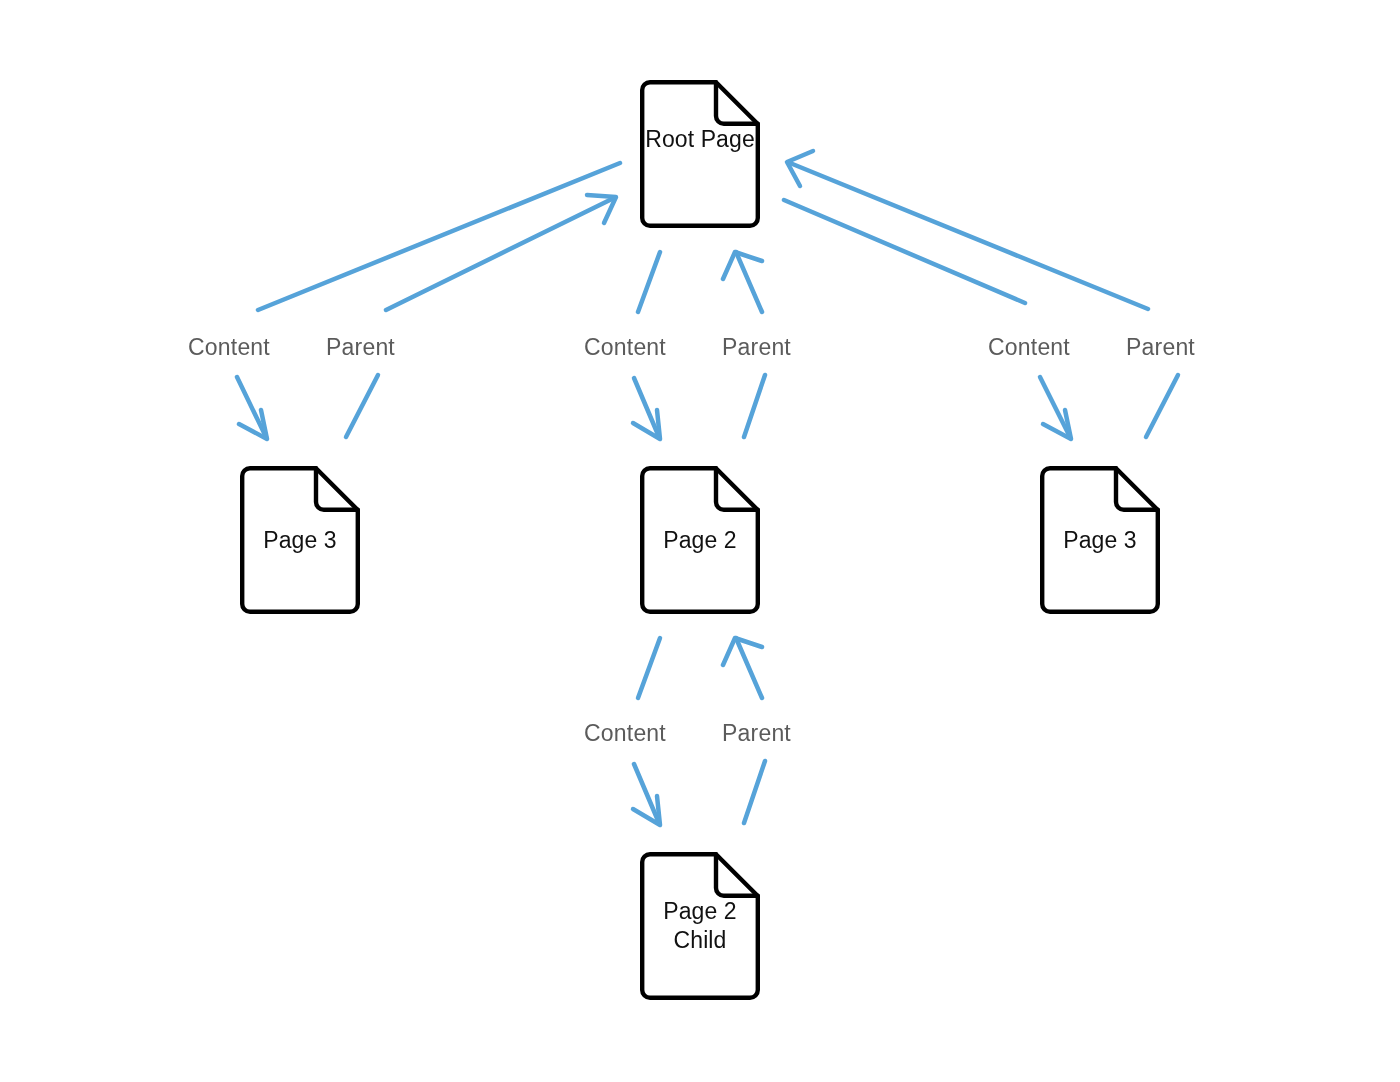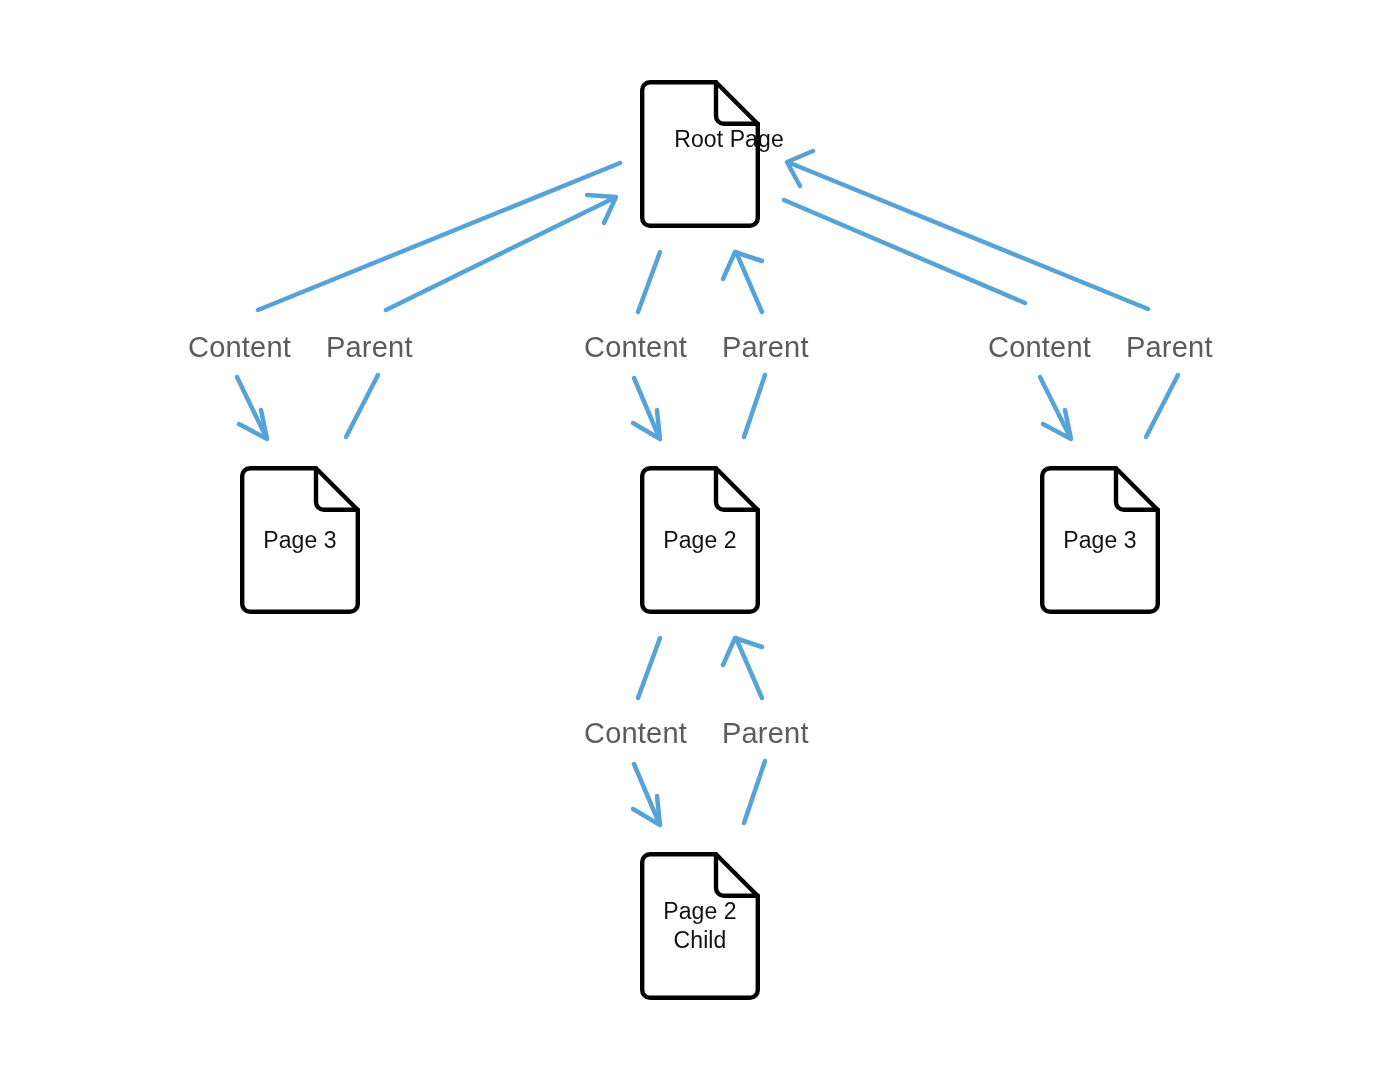--- a/index.html
+++ b/index.html
@@ -41,21 +41,21 @@
     color: #111111;
     font-size: 23px;
     line-height: 29px;
     letter-spacing: 0.1px;
     white-space: pre-line;
     pointer-events: none;
   }
   .edge-label {
     position: absolute;
     color: #5b5b5b;
-    font-size: 29px;
+    font-size: 23px;
     line-height: 27px;
     white-space: nowrap;
     letter-spacing: 0.2px;
     text-align: right;
   }
 </style>
 </head>
 <body>
 
 <div id="diagram-root">
@@ -123,21 +123,21 @@
   <div class="edge-label" style="left:1126px; top:334px;">Parent</div>
   <div class="edge-label" style="left:584px; top:720px;">Content</div>
   <div class="edge-label" style="left:722px; top:720px;">Parent</div>
 
   <div class="node" style="left:640px; top:80px; width:120px; height:148px;">
     <svg width="120" height="148" viewBox="0 0 120 148" xmlns="http://www.w3.org/2000/svg">
       <path d="M 2.2 10 A 7.8 7.8 0 0 1 10 2.2 L 76 2.2 L 117.8 44 L 117.8 138
                A 7.8 7.8 0 0 1 110 145.8 L 10 145.8 A 7.8 7.8 0 0 1 2.2 138 Z" fill="#ffffff" stroke="#000000" stroke-width="4.4" stroke-linejoin="round" stroke-linecap="round"></path>
       <path d="M 76 2.2 L 76 36 A 7.8 7.8 0 0 0 83.8 43.8 L 117.8 43.8" fill="none" stroke="#000000" stroke-width="4.4" stroke-linejoin="round" stroke-linecap="round"></path>
     </svg>
-    <div class="node-label" style="top:45px;padding-left:29px;">Root Page</div>
+    <div class="node-label" style="top:45px;">Root Page</div>
   </div>
 
   <div class="node" style="left:240px; top:466px; width:120px; height:148px;">
     <svg width="120" height="148" viewBox="0 0 120 148" xmlns="http://www.w3.org/2000/svg">
       <path d="M 2.2 10 A 7.8 7.8 0 0 1 10 2.2 L 76 2.2 L 117.8 44 L 117.8 138
                A 7.8 7.8 0 0 1 110 145.8 L 10 145.8 A 7.8 7.8 0 0 1 2.2 138 Z" fill="#ffffff" stroke="#000000" stroke-width="4.4" stroke-linejoin="round" stroke-linecap="round"></path>
       <path d="M 76 2.2 L 76 36 A 7.8 7.8 0 0 0 83.8 43.8 L 117.8 43.8" fill="none" stroke="#000000" stroke-width="4.4" stroke-linejoin="round" stroke-linecap="round"></path>
     </svg>
     <div class="node-label" style="top:60px;">Page 3</div>
   </div>

